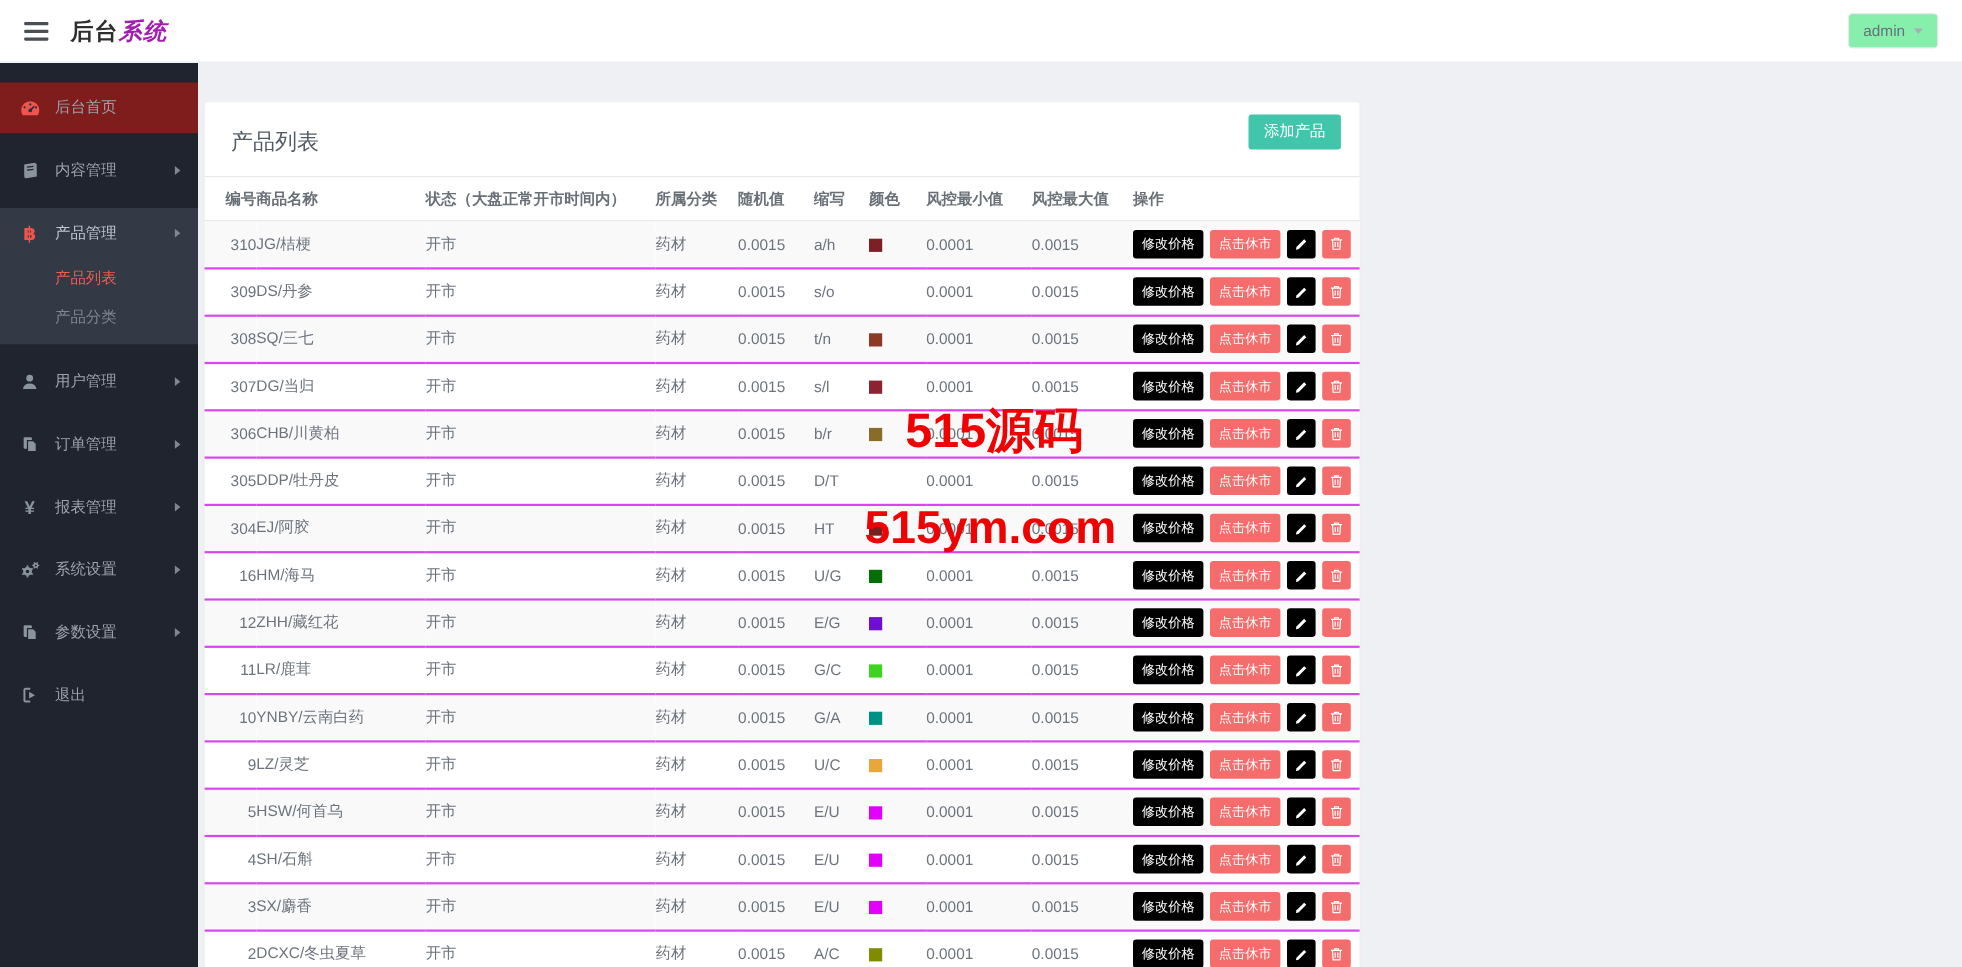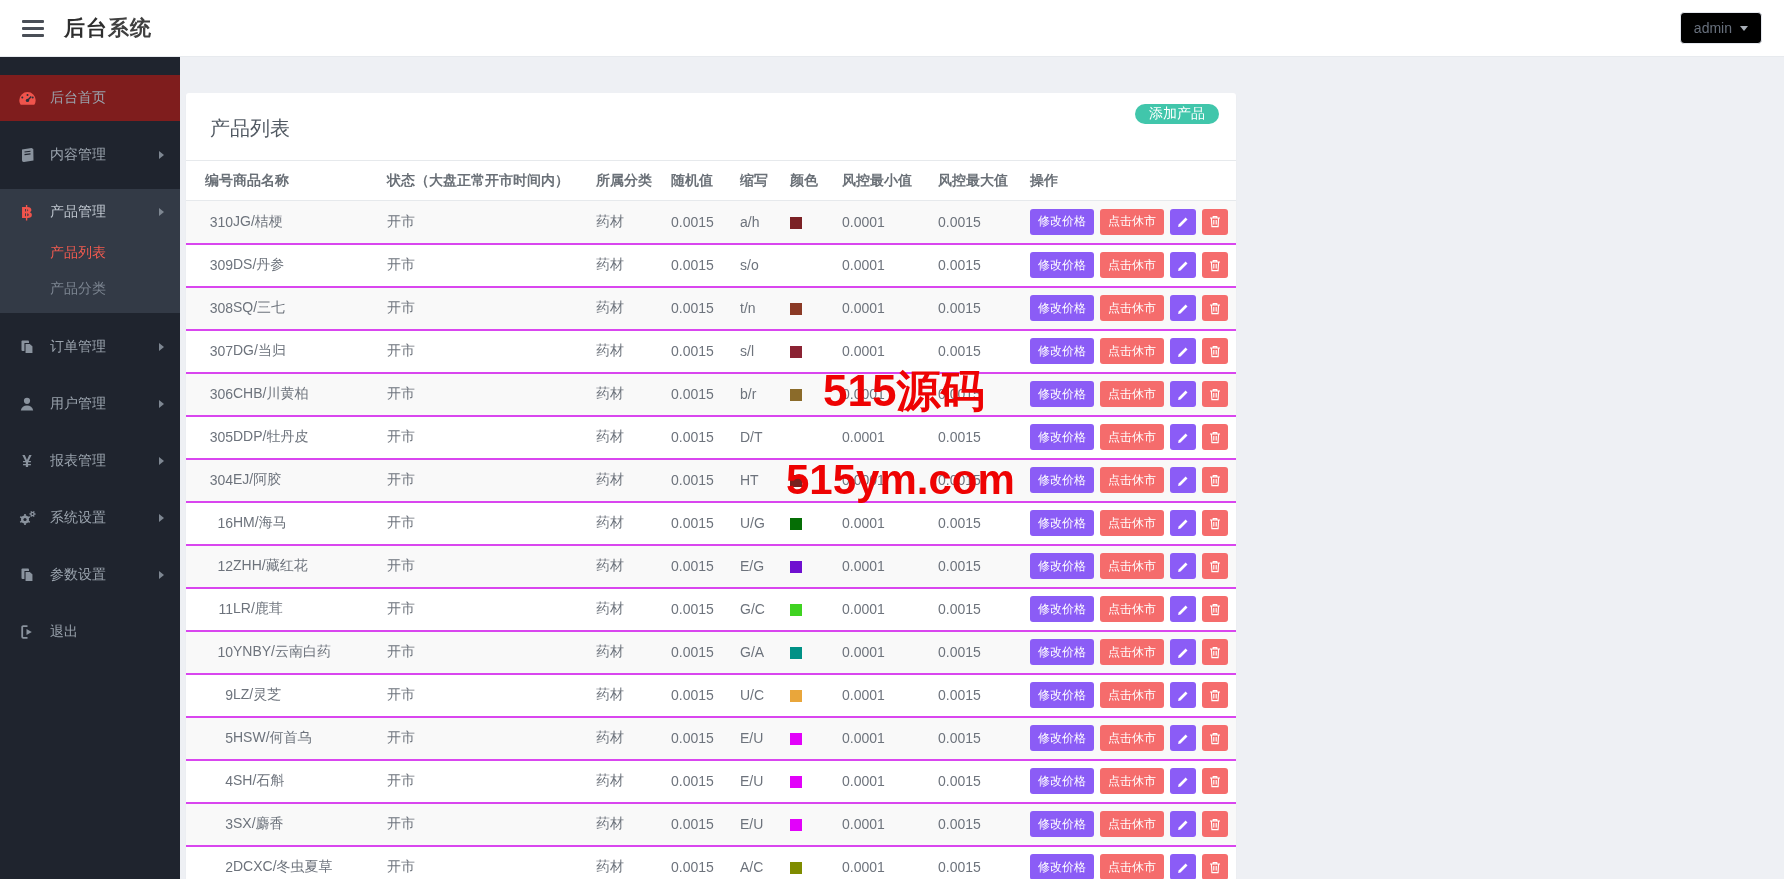--- a/index.html
+++ b/index.html
@@ -5,22 +5,22 @@
   * { box-sizing: border-box; margin: 0; padding: 0; }
   html,body { width:1784px; height:879px; overflow:hidden;
     font-family:"Liberation Sans","DejaVu Sans",sans-serif; background:#eef0f4; }
 
   
   .navbar { position:fixed; top:0; left:0; width:100%; height:57px; background:#fff;
     border-bottom:1px solid #e7eaee; display:flex; align-items:center; padding:0 22px; z-index:30; }
   .hamburger { width:22px; cursor:pointer; display:flex; flex-direction:column; gap:4px; }
   .hamburger span { display:block; height:3px; background:#4a4f57; border-radius:1px; }
   .brand { margin-left:20px; font-size:21px; font-weight:700; letter-spacing:1px; color:#2e2e2e; }
-  .brand .red { color:#404040; }
-  .admin-box { margin-left:auto; display:flex; align-items:center; gap:8px; background:#000000;
+  .brand .red { color:#a21caf;font-style:italic; }
+  .admin-box { margin-left:auto; display:flex; align-items:center; gap:8px; background:#86efac;
     border:1px solid #e4e7ee; border-radius:4px; padding:7px 13px; color:#68707d; font-size:14px; cursor:pointer; }
   .caret-down { width:0; height:0; border-left:4px solid transparent; border-right:4px solid transparent;
     border-top:5px solid #a7adb6; }
 
   
   .sidebar { position:fixed; top:57px; left:0; width:180px; height:822px; background:#1f242e; z-index:20; padding-top:18px; }
   .s-item { display:flex; align-items:center; height:46px; padding:0 16px; margin-bottom:11px;
     color:#9aa3ad; font-size:14px; cursor:pointer; }
   .s-item .ic { width:22px; margin-right:12px; display:flex; justify-content:center; align-items:center; }
   .s-item .lbl { flex:1; }
@@ -34,37 +34,37 @@
   .s-sub.active { color:#f25b50; }
   .glyph-ic { font-weight:700; font-size:16px; color:#8a939e; line-height:1; }
   .glyph-ic.red { color:#f0544c; }
 
   
   .main { position:absolute; top:57px; left:180px; width:1604px; height:822px; }
   .card { position:absolute; left:6px; top:36px; width:1050px; background:#fff; border-radius:3px;
     box-shadow:0 1px 2px rgba(0,0,0,.04); }
   .card-head { position:relative; height:67px; }
   .card-head h2 { position:absolute; left:24px; top:22px; font-size:20px; font-weight:400; color:#525a63; }
-  .btn-add { position:absolute; right:17px; top:11px; height:20px; padding:0 14px; background:#41c6ab;
-    color:#fff; border:none; border-radius:16px; font-size:14px; cursor:pointer;
+  .btn-add { position:absolute; right:17px; top:11px; height:32px; padding:0 14px; background:#41c6ab;
+    color:#fff; border:none; border-radius:3px; font-size:14px; cursor:pointer;
     font-family:"Liberation Sans","DejaVu Sans",sans-serif; }
 
   table { border-collapse:collapse; table-layout:fixed; width:1050px; }
   thead tr { height:40px; border-top:1px solid #e6e9ec; border-bottom:1px solid #e6e9ec; }
   th { text-align:left; font-size:14px; font-weight:700; color:#6a7077; padding:0; white-space:nowrap; }
   tbody tr { height:43px; border-bottom:2px solid #d946ef; }
   tbody tr:nth-child(odd) { background:#f9f9f9; }
   td { font-size:14px; color:#6d737c; padding:0; white-space:nowrap; overflow:hidden; }
   th:first-child, td:first-child { padding-left:17px;text-align:right; }
   .swatch { width:12px; height:12px; display:inline-block; vertical-align:middle; }
   .acts { display:flex; align-items:center; gap:6px; }
   .btn-s { height:26px; border:none; border-radius:3px; color:#fff; font-size:12px; padding:0 8px;
     cursor:pointer; display:inline-flex; align-items:center; justify-content:center;
     font-family:"Liberation Sans","DejaVu Sans",sans-serif; }
-  .teal { background:#8b5cf6; }
+  .teal { background:#000000; }
   .coral { background:#f56c6c; }
   .btn-ic { width:26px; padding:0; }
 
   
   .wm { position:fixed; color:#ee0202; font-weight:800; z-index:40; pointer-events:none;
     font-family:"Liberation Sans","DejaVu Sans",sans-serif; }
   .wm1 { left:823px; top:362px; font-size:44px; }
   .wm2 { left:786px; top:456px; font-size:42px; }
 </style>
 </head>
@@ -118,35 +118,35 @@
           </span>
           <span class="lbl">产品管理</span>
           <i class="chev"></i>
         </div>
         <div class="s-sub active">产品列表</div>
         <div class="s-sub">产品分类</div>
       </div>
       <div class="s-item">
         <span class="ic">
           <svg width="16" height="16" viewBox="0 0 16 16">
+            <circle cx="8" cy="4.8" r="3.1" fill="#8a939e"></circle>
+            <path d="M1.8 14.6c.7-3.4 3-5 6.2-5s5.5 1.6 6.2 5z" fill="#8a939e"></path>
+          </svg>
+        </span>
+        <span class="lbl">用户管理</span>
+        <i class="chev"></i>
+      </div>
+      <div class="s-item">
+        <span class="ic">
+          <svg width="16" height="16" viewBox="0 0 16 16">
             <rect x="2.5" y="1.5" width="7.5" height="10.5" rx="1" fill="#8a939e"></rect>
             <path d="M6 4.5h5.2L14 7.2v7.3H6z" fill="#8a939e" stroke="#1f242e" stroke-width="1.1"></path>
           </svg>
         </span>
         <span class="lbl">订单管理</span>
-        <i class="chev"></i>
-      </div>
-      <div class="s-item">
-        <span class="ic">
-          <svg width="16" height="16" viewBox="0 0 16 16">
-            <circle cx="8" cy="4.8" r="3.1" fill="#8a939e"></circle>
-            <path d="M1.8 14.6c.7-3.4 3-5 6.2-5s5.5 1.6 6.2 5z" fill="#8a939e"></path>
-          </svg>
-        </span>
-        <span class="lbl">用户管理</span>
         <i class="chev"></i>
       </div>
       <div class="s-item">
         <span class="ic">
           <span class="glyph-ic" style="font-size:17px">¥</span>
         </span>
         <span class="lbl">报表管理</span>
         <i class="chev"></i>
       </div>
       <div class="s-item">

